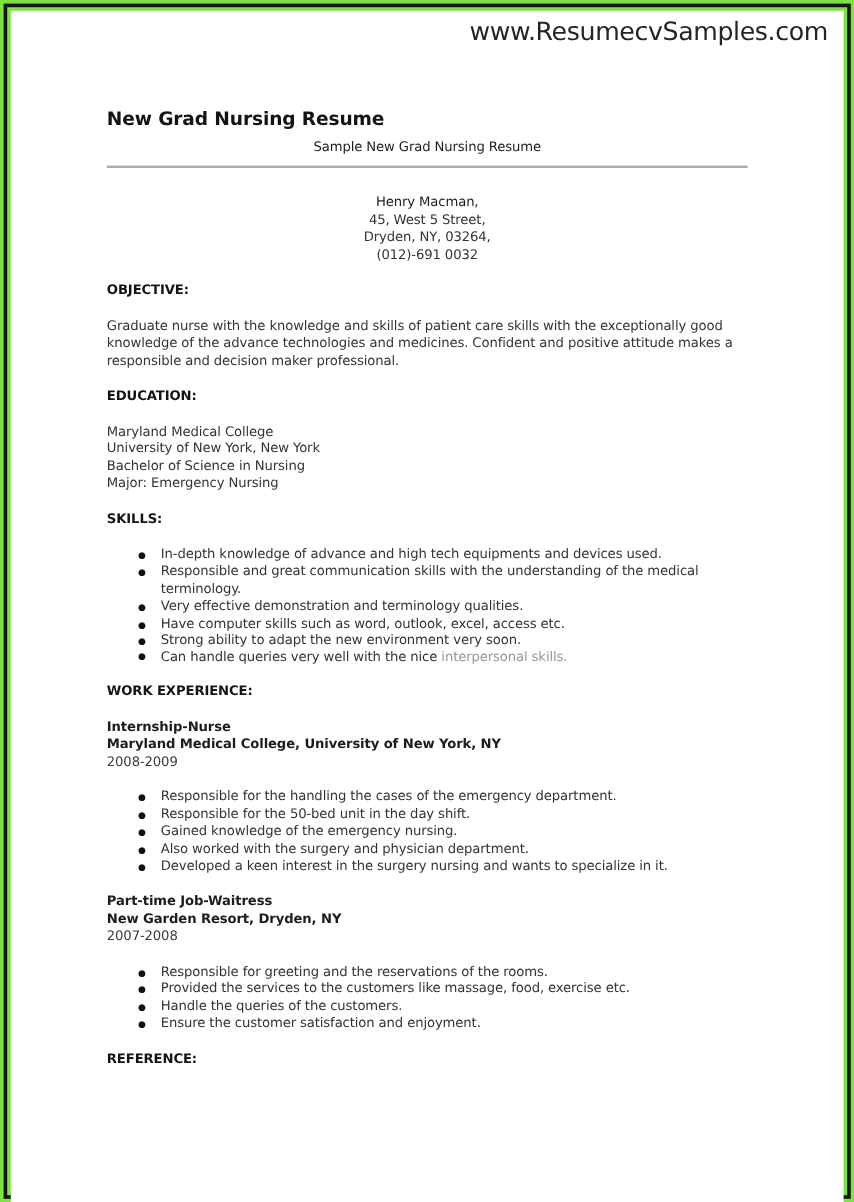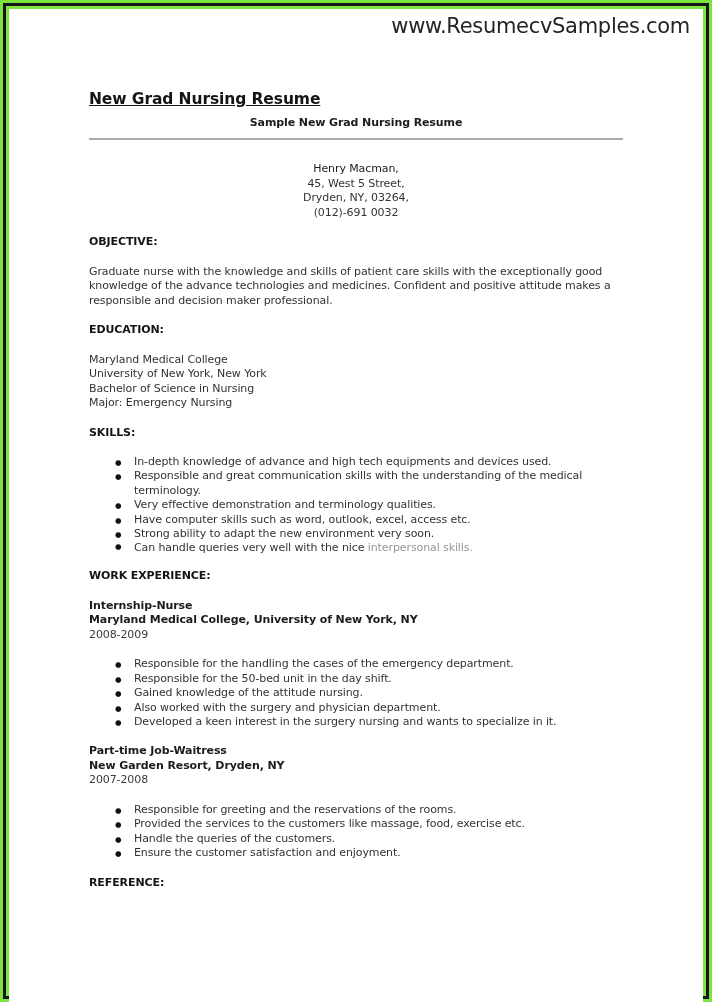--- a/index.html
+++ b/index.html
@@ -31,27 +31,26 @@
     padding: 0 80px;
     font-size: 11px;
     color: #333333;
     letter-spacing: -0.1px;
   }
   .title {
     margin-top: 52px;
     font-size: 15.5px;
     font-weight: 700;
     color: #141414;
-    text-decoration: underline;
   }
   .subtitle {
     margin-top: 8px;
     text-align: center;
     font-size: 11px;
-    font-weight: 700;
+    font-weight: 400;
     color: #1c1c1c;
   }
   .divider {
     border: 0;
     border-top: 2px solid var(--divider_gray, #aaaaaa);
     margin-top: 9px;
   }
   .contact {
     margin-top: 22px;
     text-align: center;
@@ -146,21 +145,21 @@
         <div class="job-title">Internship-Nurse</div>
         <div class="job-org">Maryland Medical College, University of New York, NY</div>
         <div class="job-dates">2008-2009</div>
       </div>
       <ul class="bullets">
 
           <li class="b-item">Responsible for the handling the cases of the emergency department.</li>
 
           <li class="b-item">Responsible for the 50-bed unit in the day shift.</li>
 
-          <li class="b-item">Gained knowledge of the attitude nursing.</li>
+          <li class="b-item">Gained knowledge of the emergency nursing.</li>
 
           <li class="b-item">Also worked with the surgery and physician department.</li>
 
           <li class="b-item">Developed a keen interest in the surgery nursing and wants to specialize in it.</li>
         </ul>
 
       <div class="block">
         <div class="job-title">Part-time Job-Waitress</div>
         <div class="job-org">New Garden Resort, Dryden, NY</div>
         <div class="job-dates">2007-2008</div>

